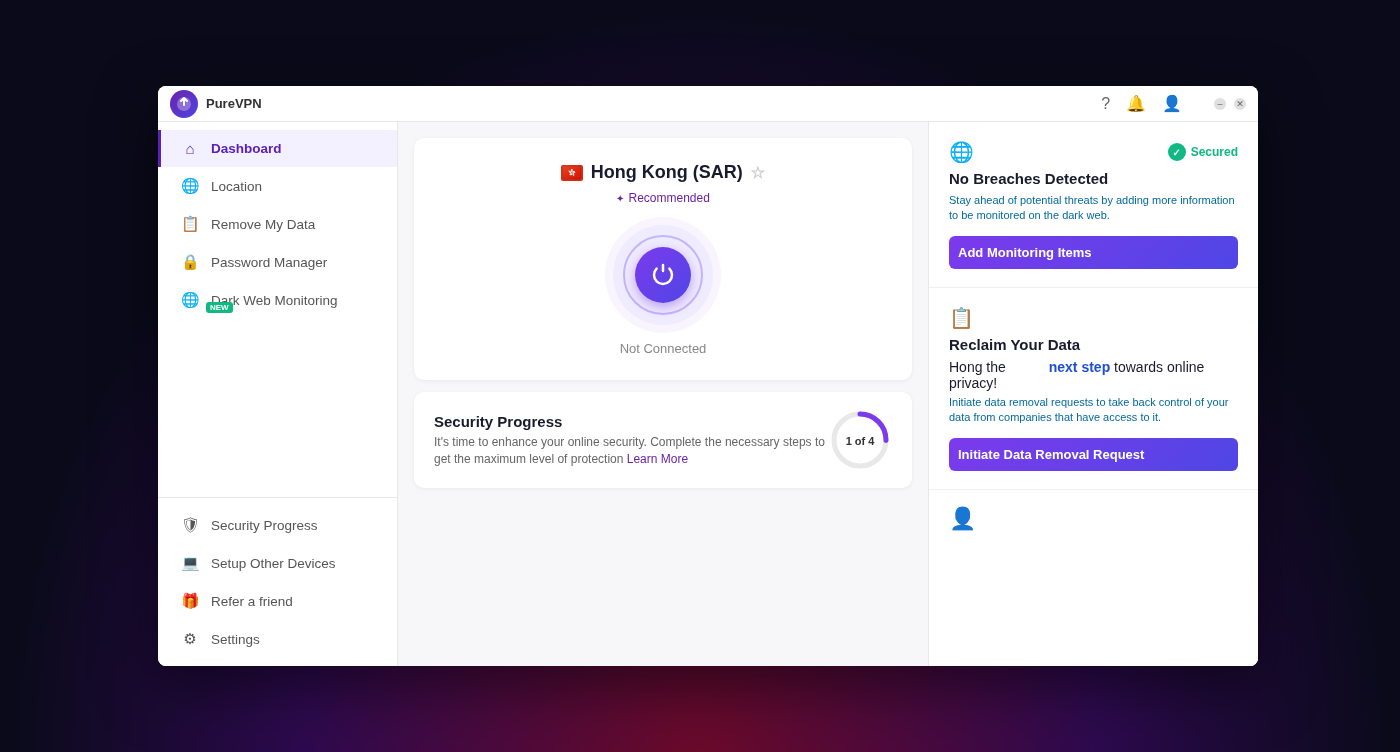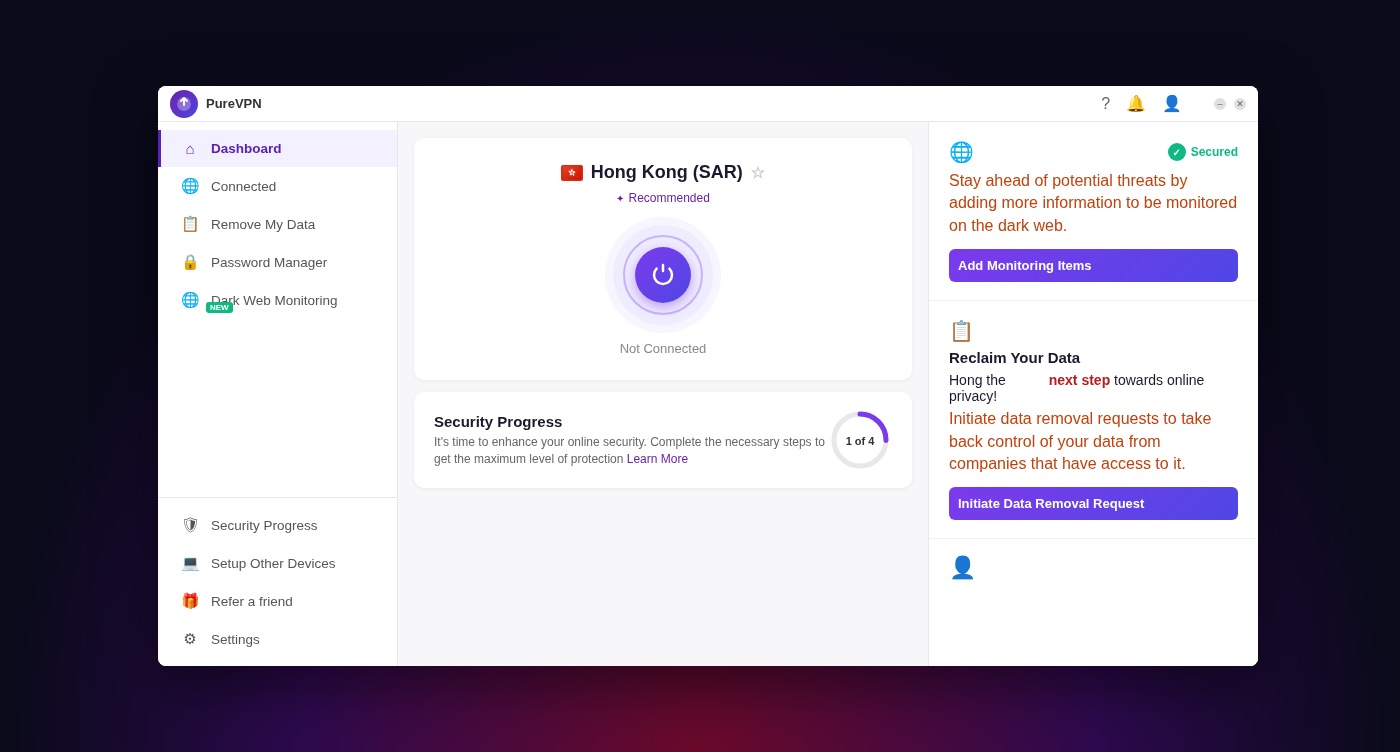--- a/index.html
+++ b/index.html
@@ -334,39 +334,39 @@
       color: white;
       font-size: 10px;
     }
     .right-card-title {
       font-size: 15px;
       font-weight: 700;
       color: #1a1a2e;
       margin-bottom: 6px;
     }
     .right-card-desc {
-      font-size: 16px;
-      color: #c2410c;
+      font-size: 11px;
+      color: #0369a1;
       line-height: 1.4;
       margin-bottom: 12px;
     }
     .action-btn {
       width: 100%;
       padding: 9px;
       background: linear-gradient(135deg, #7c3aed, #4f46e5);
       color: #fff;
       border: none;
       border-radius: 6px;
       font-size: 13px;
       font-weight: 600;
       cursor: pointer;
       text-align: left;
     }
     .reclaim-highlight {
-      color: #b91c1c;
+      color: #1d4ed8;
       font-weight: 700;
       padding-left: 39px;
     }
     .reclaim-desc-header {
       font-size: 14px;
       color: #1a1a2e;
       margin-bottom: 4px;
       font-weight: 400;
     }
     .right-card-bottom {
@@ -412,21 +412,21 @@
   <div class="main-layout">
 
     <div class="sidebar">
       <div class="sidebar-nav">
         <div class="sidebar-item active">
           <span class="icon">⌂</span>
           <span>Dashboard</span>
         </div>
         <div class="sidebar-item">
           <span class="icon">🌐</span>
-          <span>Connected</span>
+          <span>Location</span>
         </div>
         <div class="sidebar-item">
           <span class="icon">📋</span>
           <span>Remove My Data</span>
         </div>
         <div class="sidebar-item">
           <span class="icon">🔒</span>
           <span>Password Manager</span>
         </div>
         <div class="sidebar-item" style="position:relative;">
@@ -503,20 +503,21 @@
       <div class="right-panel">
 
         <div class="right-card">
           <div class="right-card-header">
             <span class="right-card-icon">🌐</span>
             <div class="secured-badge">
               <div class="secured-check">✓</div>
               <span>Secured</span>
             </div>
           </div>
+          <div class="right-card-title">No Breaches Detected</div>
           <div class="right-card-desc">Stay ahead of potential threats by adding more information to be monitored on the dark web.</div>
           <button class="action-btn">Add Monitoring Items</button>
         </div>
 
         <div class="right-card">
           <div class="right-card-header">
             <span class="right-card-icon">📋</span>
           </div>
           <div class="right-card-title">Reclaim Your Data</div>
           <div class="reclaim-desc-header">

